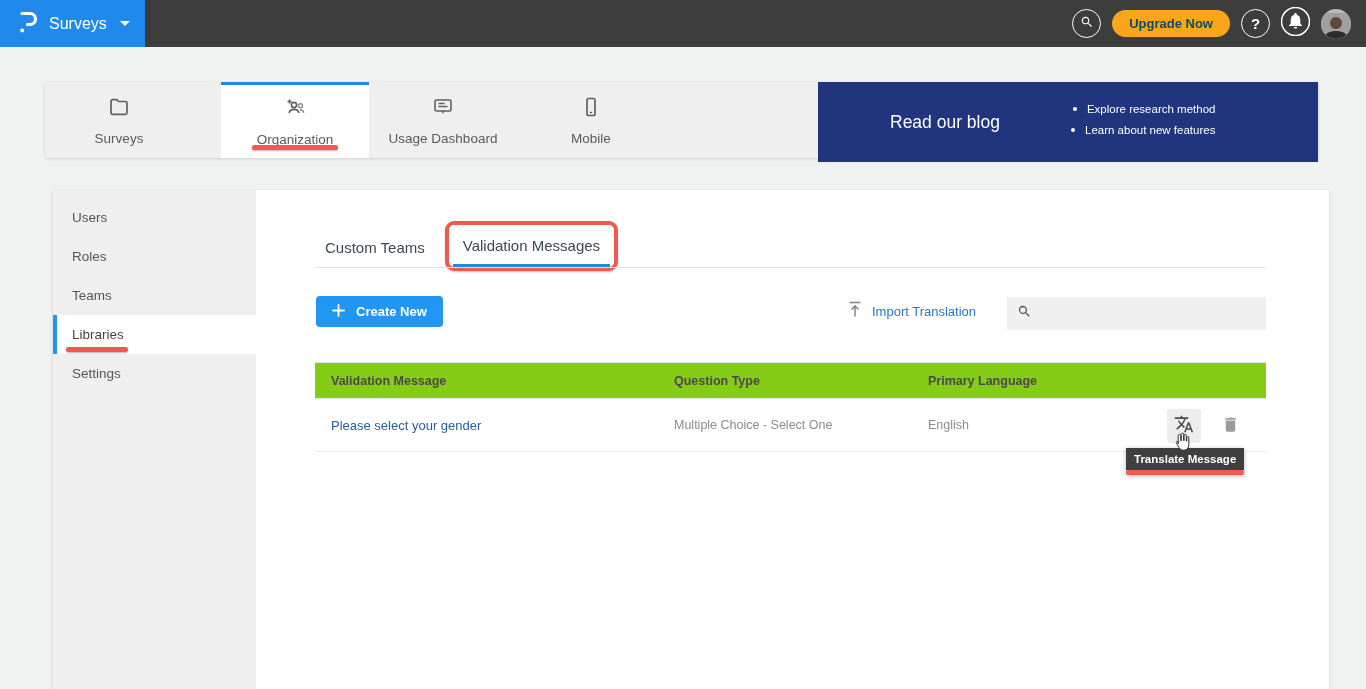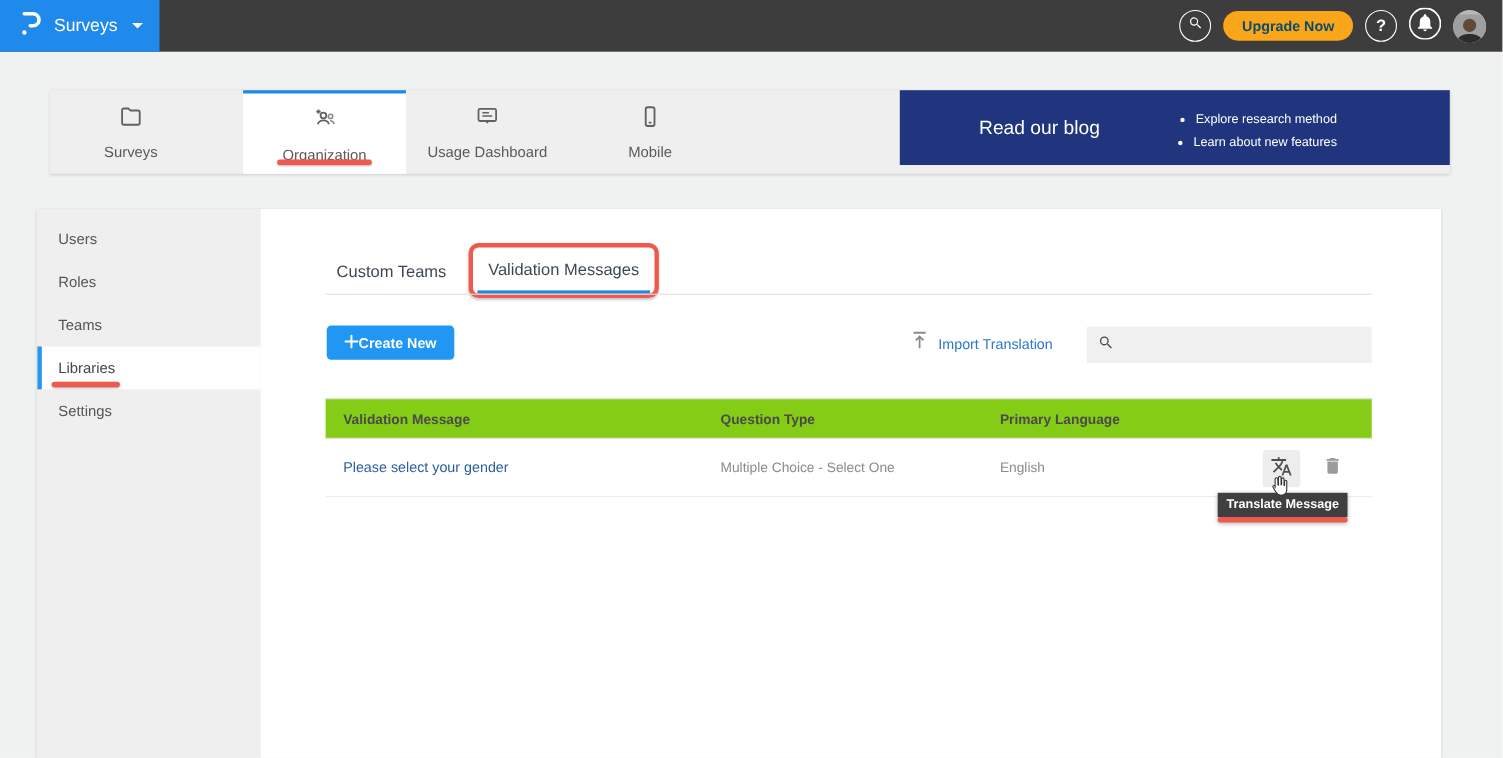--- a/index.html
+++ b/index.html
@@ -22,41 +22,41 @@
   .avatar { width:30px; height:30px; border-radius:50%; background:#b9b9b9; overflow:hidden; cursor:pointer; display:flex; align-items:flex-end; justify-content:center; }
 
   
   .navstrip { position:absolute; left:45px; top:82px; width:1273px; height:76px; background:#efefef; box-shadow:0 1px 3px rgba(0,0,0,.14); }
   .navtabs { position:absolute; left:0; top:0; height:76px; display:flex; }
   .navtab { width:148px; height:76px; display:flex; flex-direction:column; align-items:center; justify-content:center; gap:8px; cursor:pointer; position:relative; }
   .navtab.active { background:#fff; border-top:3px solid #1e88e5;margin-left:28px; }
   .navtab .lbl { font-size:13.5px; color:#5a5a5a; }
   .ann-underline { position:absolute; height:5px; background:#ee5a4e; border-radius:3px; box-shadow:0 1px 2px rgba(0,0,0,.3); }
   .ann-org { left:31px; bottom:8px; width:86px; }
-  .banner { position:absolute; left:773px; top:0; width:500px; height:68px; background:#20357d; }
+  .banner { position:absolute; left:773px; top:0; width:500px; height:80px; background:#20357d; }
   .banner-title { position:absolute; left:72px; top:50%; transform:translateY(-50%); color:#fff; font-size:17.5px; font-weight:500; cursor:pointer; }
   .banner-bullets { position:absolute; left:253px; top:21px; display:flex; flex-direction:column; gap:9px;align-items:flex-end; }
   .bullet-line { display:flex; align-items:center; gap:10px; color:#fff; font-size:11.5px; font-weight:500; }
   .dot { width:4px; height:4px; border-radius:50%; background:#fff; flex:0 0 auto; }
 
   
-  .card { position:absolute; left:34px; top:190px; width:1276px; height:499px; background:#fff; box-shadow:0 1px 3px rgba(0,0,0,.15); }
+  .card { position:absolute; left:53px; top:190px; width:1276px; height:499px; background:#fff; box-shadow:0 1px 3px rgba(0,0,0,.15); }
   .side { position:absolute; left:0; top:0; width:203px; height:100%; background:#efefef; padding-top:8px; }
   .side-item { height:39px; display:flex; align-items:center; padding-left:19px; font-size:13.5px; color:#555; cursor:pointer; position:relative; }
   .side-item.active { background:#fff; color:#454545; }
   .active-bar { position:absolute; left:0; top:0; bottom:0; width:4px; background:#2196f3; }
   .ann-lib { left:13px; bottom:2px; width:62px; }
 
   .tabbar { position:absolute; left:262px; top:37px; height:40px; display:flex; gap:18px; }
   .ctab { font-size:15px; font-weight:500; color:#3e4852; display:flex; align-items:center; padding:0 10px; cursor:pointer; position:relative; }
   .ctab.active { border-bottom:3px solid #1e88e5; }
   .ann-box { position:absolute; left:-8px; right:-8px; top:-6px; bottom:-7px; border:4px solid #ee5a4e; border-radius:9px; box-shadow:0 1px 2px rgba(0,0,0,.22); pointer-events:none; }
   .divider { position:absolute; left:262px; top:77px; width:951px; height:1px; background:#e2e2e2; }
 
-  .create-btn { position:absolute; left:263px; top:106px; height:31px; background:#2196f3; border:none; border-radius:4px; color:#fff; display:flex; align-items:center; padding:0 16px; font-size:13px; font-weight:700; font-family:inherit; cursor:pointer; }
+  .create-btn { position:absolute; left:263px; top:106px; height:31px; background:#2196f3; border:none; border-radius:4px; color:#fff; display:flex; align-items:center; gap:11px; padding:0 16px; font-size:13px; font-weight:700; font-family:inherit; cursor:pointer; }
   .import { position:absolute; left:795px; top:111px; display:flex; align-items:center; gap:10px; cursor:pointer; }
   .import-label { color:#2979c8; font-size:13px; font-weight:500; }
   .searchbox { position:absolute; left:954px; top:107px; width:259px; height:33px; background:#f0f0f0; display:flex; align-items:center; gap:9px; padding:0 10px; }
   .searchbox input { flex:1; border:none; outline:none; background:transparent; font-size:13px; font-family:inherit; color:#444; }
 
   .table { position:absolute; left:262px; top:172px; width:951px; }
   .thead { height:37px; background:#84cc16; border-top:1px solid #e8e8e8; border-bottom:1px solid #e8e8e8; position:relative; }
   .th { position:absolute; top:50%; transform:translateY(-50%); font-size:12.5px; font-weight:700; color:#4a4a4a; }
   .th1 { left:16px; } .th2 { left:359px; } .th3 { left:613px; }
   .trow { height:53px; border-bottom:1px solid #ececec; position:relative; }

